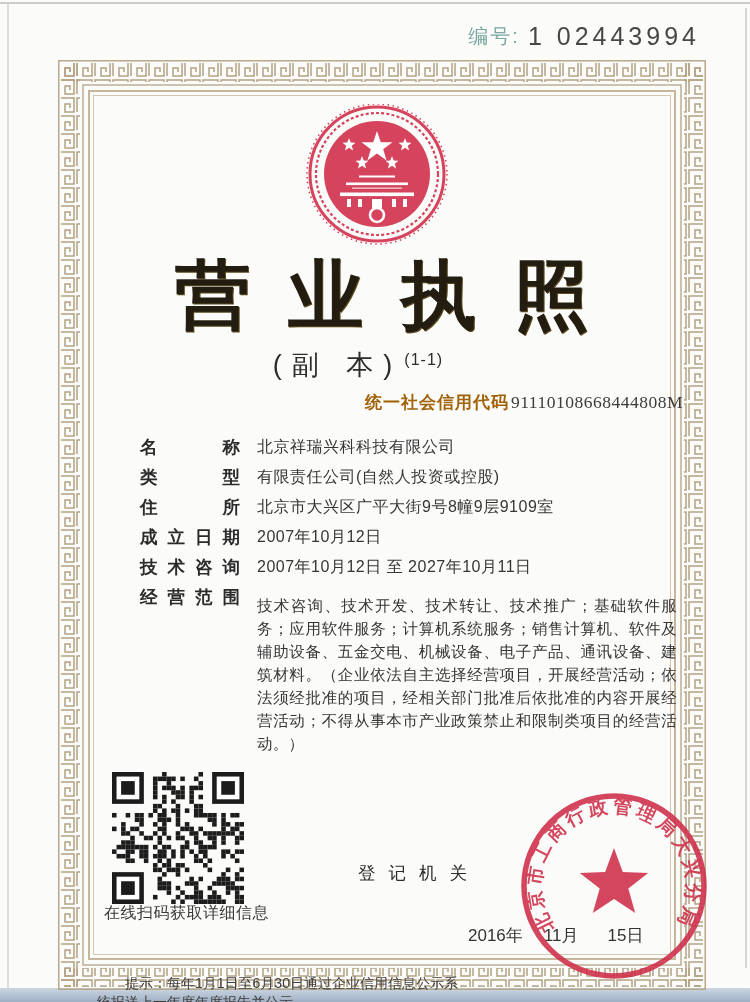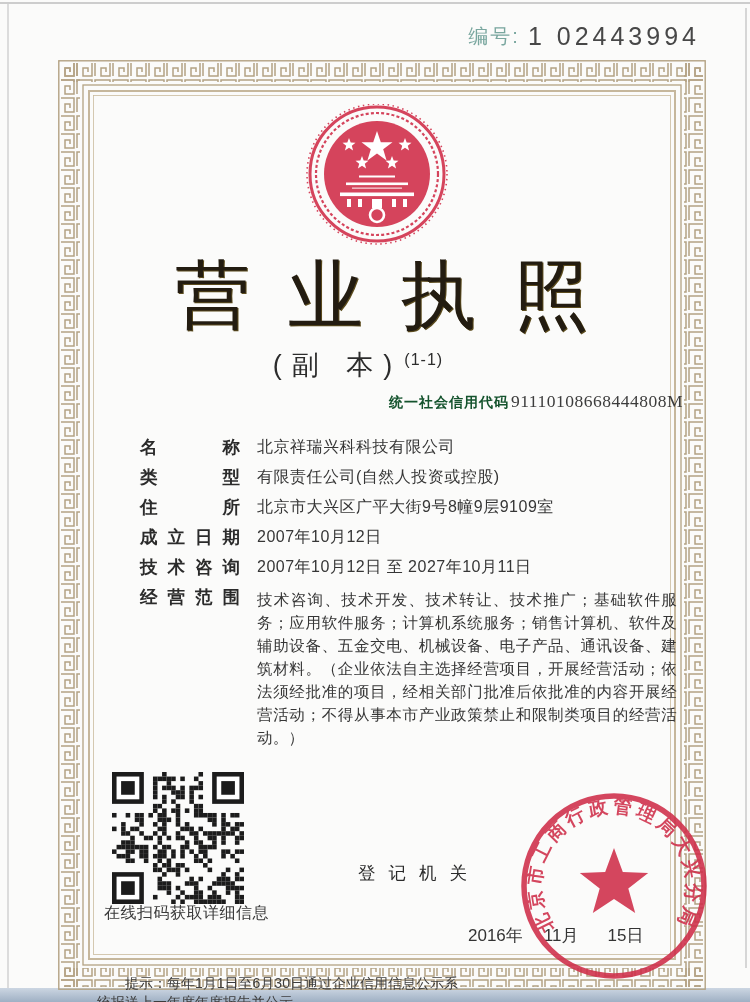--- a/index.html
+++ b/index.html
@@ -14,36 +14,36 @@
   
   .serial{top:22px;right:50px;white-space:nowrap;}
   .serial .lab{color:#7aa79f;font-size:20px;letter-spacing:2px;vertical-align:2px;}
   .serial .num{color:#474747;font-size:25px;letter-spacing:4px;margin-left:8px;}
   
   .frame{left:58px;top:60px;}
   
   .emblem{left:301px;top:104px;}
   
   .title-wrap{left:58px;top:246px;width:648px;text-align:center;}
-  .title{font-size:75px;font-weight:400;color:#231c11;letter-spacing:38px;margin-right:-38px;
+  .title{font-size:75px;font-weight:700;color:#231c11;letter-spacing:38px;margin-right:-38px;
          text-shadow:1px 1px 0 #5c4c1e;}
   .subtitle-wrap{left:58px;top:347px;width:600px;text-align:center;white-space:nowrap;}
   .subtitle{font-size:27px;color:#2c2c2c;letter-spacing:10px;}
   .copyidx{font-size:16px;color:#2c2c2c;position:relative;top:-9px;margin-left:2px;letter-spacing:1px;}
   
   .credit{top:391px;right:67px;white-space:nowrap;}
-  .credit .lab{font-weight:bold;font-size:14px;color:#14532d;letter-spacing:1px;}
+  .credit .lab{font-weight:bold;font-size:17px;color:#a16207;letter-spacing:1px;}
   .credit .val{font-family:"Liberation Serif",serif;font-size:17.5px;color:#3c3c3c;margin-left:2px;letter-spacing:.5px;}
   
   .fields{left:140px;top:432px;width:540px;}
   .row{min-height:30px;line-height:30px;}
   .flabel{display:inline-block;width:100px;margin-right:17px;font-weight:bold;font-size:17.5px;
           color:#2b2b2b;text-align:justify;text-align-last:justify;vertical-align:top;}
   .fval{display:inline-block;font-size:16px;color:#363636;vertical-align:top;letter-spacing:.5px;}
-  .row.scope .fval{width:420px;font-size:15.5px;line-height:23px;text-align:justify;margin-top:6px;letter-spacing:.2px;}
+  .row.scope .fval{width:420px;font-size:15.5px;line-height:23px;text-align:justify;margin-top:12px;letter-spacing:.2px;}
   
   .qr{left:112px;top:772px;width:132px;height:132px;}
   .qr-caption{left:104px;top:903px;font-size:16px;color:#3a3a3a;letter-spacing:.5px;}
   
   .registry{left:358px;top:861px;font-size:17.5px;font-weight:normal;color:#2b2b2b;letter-spacing:13px;white-space:nowrap;}
   
   .issue-date{left:468px;top:924px;font-size:17px;color:#333;white-space:nowrap;z-index:3;}
   .issue-date .m{margin-left:21px;} .issue-date .d{margin-left:29px;}
   
   .seal{left:511px;top:791px;z-index:4;}

